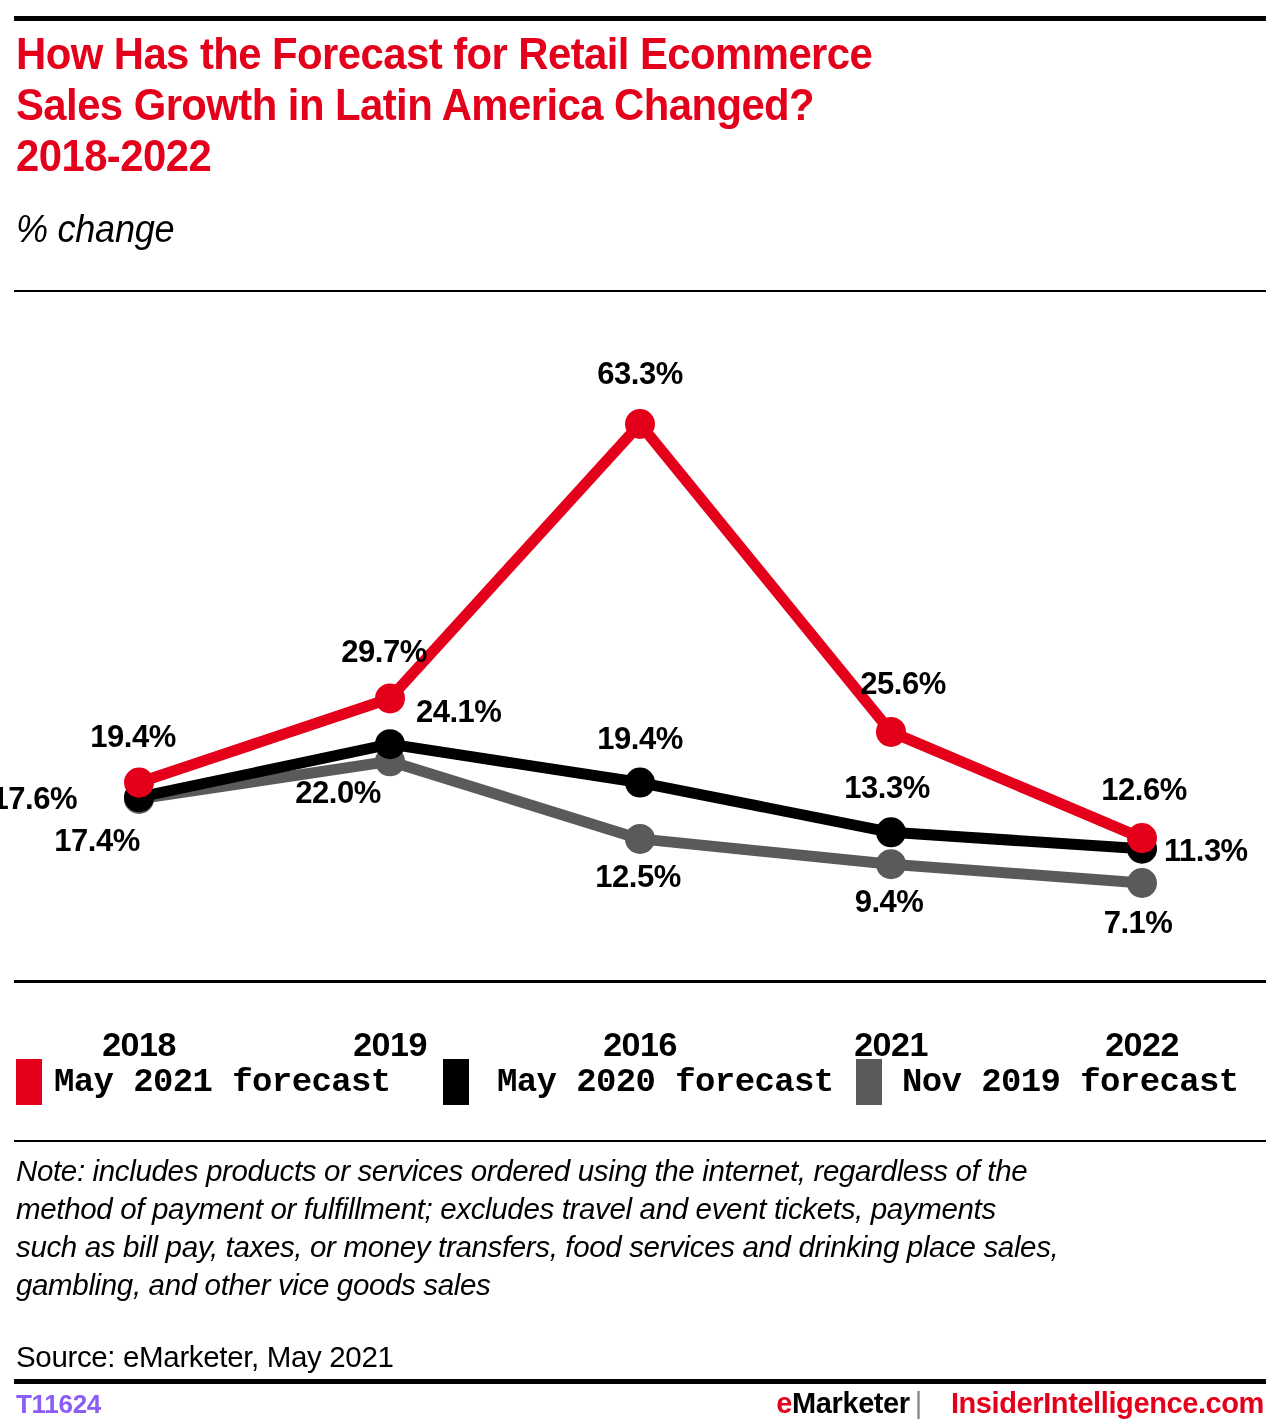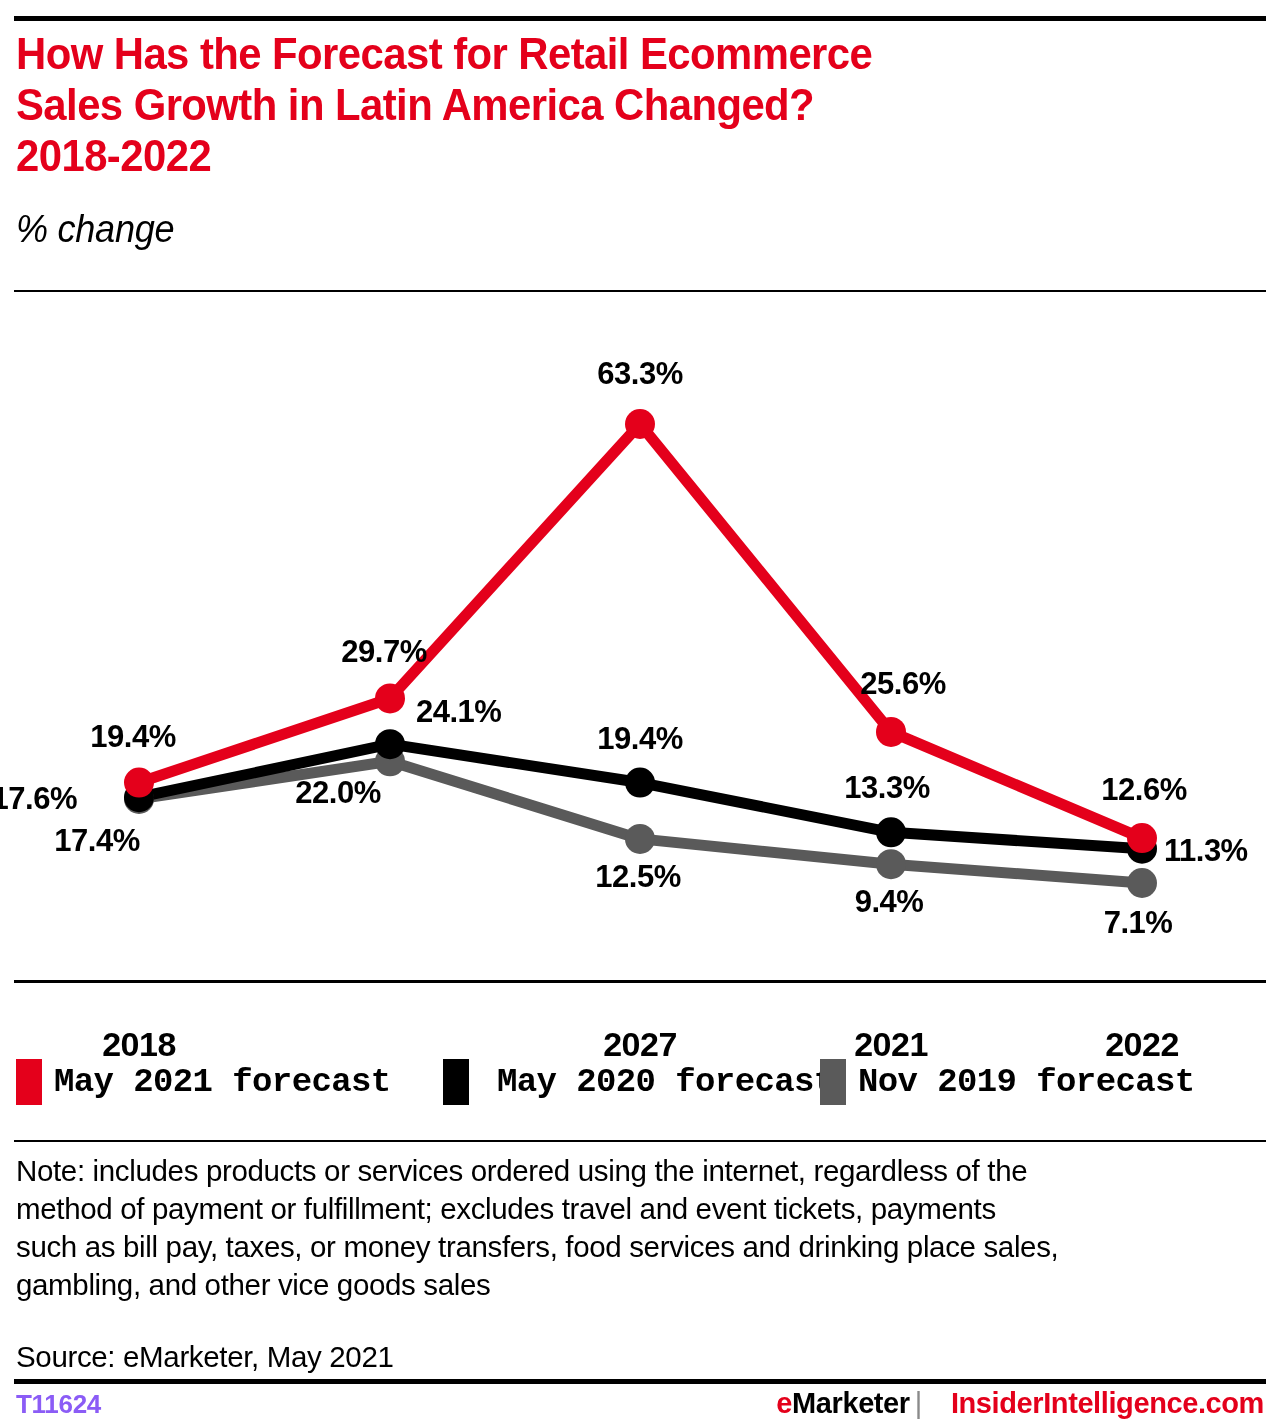--- a/index.html
+++ b/index.html
@@ -146,20 +146,21 @@
   #legend-rule { top: 1140px; }
 
   
   .note {
     position: absolute;
     left: 16px;
     top: 1152px;
     width: 1245px;
     font-size: 29.5px;
     line-height: 38px;
+    font-style: italic;
     letter-spacing: -0.35px;
     color: #000000;
     white-space: pre-line;
   }
   .source {
     position: absolute;
     left: 16px;
     top: 1340px;
     font-size: 29.5px;
     letter-spacing: -0.35px;
@@ -254,35 +255,36 @@
         <text x="338" y="503.30782918149464" text-anchor="middle" class="dlabel">22.0%</text>
         <text x="638" y="586.8967971530249" text-anchor="middle" class="dlabel">12.5%</text>
         <text x="889" y="612.2153024911032" text-anchor="middle" class="dlabel">9.4%</text>
         <text x="1138" y="633" text-anchor="middle" class="dlabel">7.1%</text>
       </g>
   </svg>
 
   <div class="rule-thin" id="axis-rule"></div>
   <div class="xlabels" id="xlabels">
       <div class="xlabel" style="left: 139px;">2018</div>
-      <div class="xlabel" style="left: 640px;">2027</div>
+      <div class="xlabel" style="left: 390px;">2019</div>
+      <div class="xlabel" style="left: 640px;">2016</div>
       <div class="xlabel" style="left: 891px;">2021</div>
       <div class="xlabel" style="left: 1142px;">2022</div>
     </div>
 
   <div class="legend" id="legend">
       <div class="legend-item" style="left: 16px;">
         <span class="legend-swatch" style="background: rgb(228, 0, 27);"></span>
         <span class="legend-label">May 2021 forecast</span>
       </div>
       <div class="legend-item" style="left: 443px; gap: 16px;">
         <span class="legend-swatch" style="background: rgb(0, 0, 0);"></span>
         <span class="legend-label">May 2020 forecast</span>
       </div>
-      <div class="legend-item" style="left: 820px;">
+      <div class="legend-item" style="left: 856px; gap: 8px;">
         <span class="legend-swatch" style="background: rgb(90, 90, 90);"></span>
         <span class="legend-label">Nov 2019 forecast</span>
       </div>
     </div>
 
   <div class="rule-hair" id="legend-rule"></div>
 
   <div class="note">Note: includes products or services ordered using the internet, regardless of the
 method of payment or fulfillment; excludes travel and event tickets, payments
 such as bill pay, taxes, or money transfers, food services and drinking place sales,

